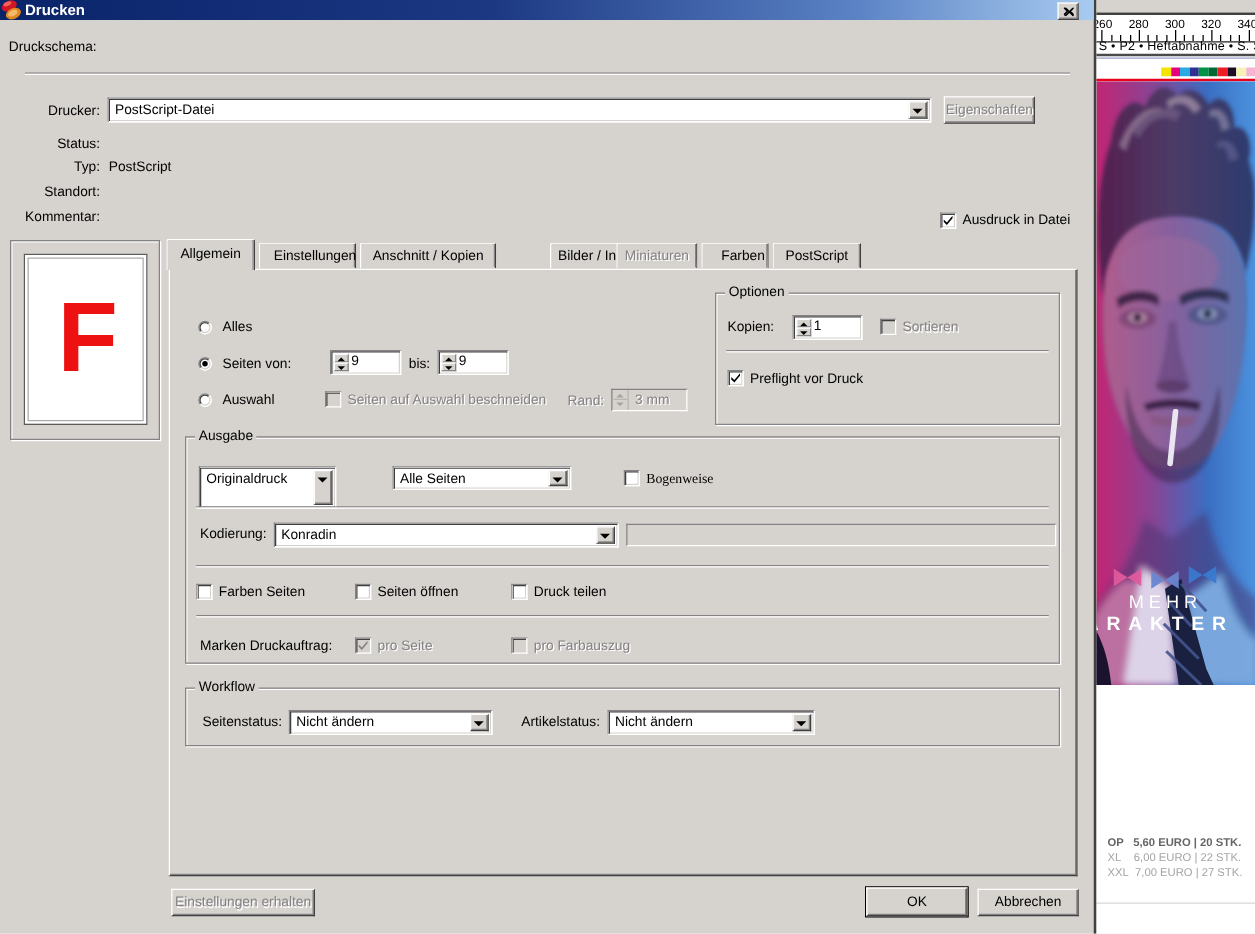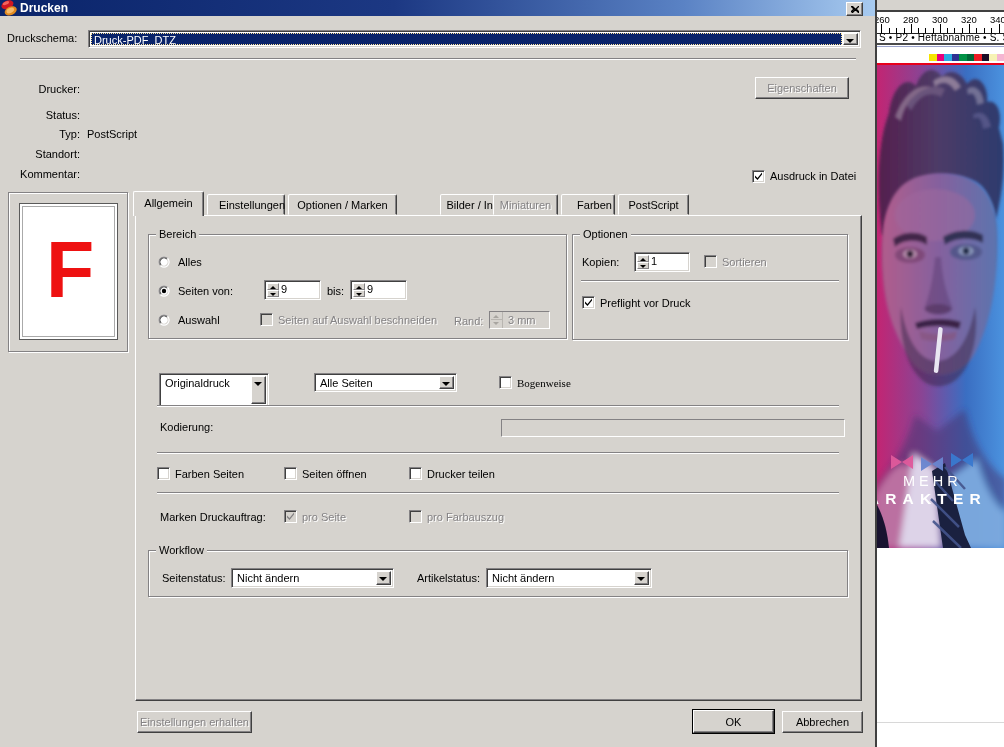--- a/index.html
+++ b/index.html
@@ -195,20 +195,25 @@
         <path d="M14,390 L25,397 L14,404 Z M36,390 L25,397 L36,404 Z" fill="#e05a9c"></path>
         <path d="M44,392 L55,399 L44,406 Z M66,392 L55,399 L66,406 Z" fill="#6a86d0"></path>
         <path d="M74,388 L85,395 L74,402 Z M96,388 L85,395 L96,402 Z" fill="#3a7ad0"></path>
       </g>
 
       <text x="26" y="421" font-family="Liberation Sans, sans-serif" font-size="14.5" letter-spacing="4" fill="#fff">MEHR</text>
       <text x="-44" y="439" font-family="Liberation Sans, sans-serif" font-size="15.5" font-weight="bold" letter-spacing="6.2" fill="#fff">CHARAKTER</text>
     </svg>
   </div>
 
+  <div class="a" style="left:9px; top:668px; width:118px; font-size:9px; line-height:12px; color:#a4a4a4;">
+    <b style="color:#666;">OP&nbsp;&nbsp;&nbsp;5,60 EURO | 20 STK.</b><br>
+    XL&nbsp;&nbsp;&nbsp;&nbsp;6,00 EURO | 22 STK.<br>
+    XXL&nbsp;&nbsp;7,00 EURO | 27 STK.
+  </div>
   <div class="a" style="left:0; top:722px; width:127px; height:1px; background:#d8d8d8;"></div>
 </div>
 
 <div class="a" id="dlg" style="left:0; top:0; width:877px; height:747px; background:#d6d3ce;">
   <div class="a" style="right:0; top:0; width:2px; height:747px; background:#404040;"></div>
 
   <div class="a" style="left:0; top:0; width:875px; height:16px; background:linear-gradient(to right,#0a246a 0%,#1c3883 45%,#5a82c4 78%,#a8cbf0 100%);">
     <svg class="a" style="left:1px; top:0;" width="16" height="16" viewBox="0 0 16 16">
       <ellipse cx="6.4" cy="4.8" rx="6.3" ry="4.1" fill="#cf1622" transform="rotate(-24 6.4 4.8)"></ellipse>
       <ellipse cx="4.9" cy="3.1" rx="3.4" ry="1.6" fill="#f2625c" transform="rotate(-24 4.9 3.1)"></ellipse>
@@ -217,65 +222,60 @@
     </svg>
     <span class="a" style="left:20px; top:1px; font-size:12px; font-weight:bold; color:#fff; line-height:14px;">Drucken</span>
     <div class="btn" style="left:846px; top:2px; width:17px; height:14px;">
       <svg width="8" height="7" viewBox="0 0 8 7">
           <path d="M0,0 L3,3 L0,6 M8,0 L5,3 L8,6 M1,0 L8,7 M8,0 L1,7" stroke="#000" stroke-width="1.3" fill="none"></path>
         </svg>
     </div>
   </div>
 
   <span class="lbl" style="left:7px; top:32px;">Druckschema:</span>
-  <div class="combo" style="left:88px; top:30px; width:773px; height:18px;">
-    <div class="a" style="left:2px; top:2px; right:18px; bottom:2px; background:#0a246a; outline:1px dotted #ffe69a; outline-offset:-1px;">
-      <span class="a" style="left:3px; top:1px; color:#fff; line-height:12px;">Druck-PDF_DTZ</span>
-    </div>
-    <div class="ab">
-        <div class="tri"></div>
-      </div>
-  </div>
   <div class="etch" style="left:20px; top:58px; width:836px;"></div>
 
   <span class="lbl" style="left:0px; top:83px; width:80px; text-align:right;">Drucker:</span>
-  <div class="btn dis" style="left:755px; top:77px; width:94px; height:22px;">Eigenschaften</div>
+  <div class="combo" style="left:86px; top:78px; width:659px; height:20px;">
+    <span class="txt">PostScript-Datei</span>
+    <div class="ab">
+        <div class="tri"></div>
+      </div>
+  </div>
+  <div class="btn dis" style="left:755px; top:77px; width:73px; height:22px;">Eigenschaften</div>
 
   <span class="lbl" style="left:0px; top:109px; width:80px; text-align:right;">Status:</span>
   <span class="lbl" style="left:0px; top:128px; width:80px; text-align:right;">Typ:</span>
   <span class="lbl" style="left:87px; top:128px;">PostScript</span>
   <span class="lbl" style="left:0px; top:148px; width:80px; text-align:right;">Standort:</span>
   <span class="lbl" style="left:0px; top:168px; width:80px; text-align:right;">Kommentar:</span>
 
   <div class="cb" style="left:752px; top:170px;">
     <svg width="9" height="9" viewBox="0 0 9 9" style="position:absolute;left:1px;top:1px;">
         <path d="M1,3.5 L3.5,6 L8,0.5 L8,2.5 L3.5,8 L1,5.5 Z" fill="#000"></path>
       </svg>
   </div>
   <span class="lbl" style="left:770px; top:170px;">Ausdruck in Datei</span>
 
   <div class="a" style="left:8px; top:192px; width:120px; height:160px; border:1px solid #848284; box-shadow:1px 1px 0 #fff, inset 1px 1px 0 #fff;"></div>
   <div class="a" style="left:19px; top:203px; width:99px; height:137px; background:#fff; border:1px solid #5a5a5a; box-shadow: inset 0 0 0 2px #fff, inset 0 0 0 3px #aaa;">
     <span class="a" style="left:26px; top:26px; font-size:79px; font-weight:bold; color:#ee1111; line-height:79px; font-family:'Liberation Sans',sans-serif;">F</span>
   </div>
 
   <div class="tab" style="left:207px; width:78px;padding-left:12px;">Einstellungen</div>
-  <div class="tab" style="left:288px; width:109px;">Optionen / Marken</div>
+  <div class="tab" style="left:288px; width:109px;">Anschnitt / Kopien</div>
   <div class="tab" style="left:400px; width:90px;margin-left:40px;">Bilder / Inserate</div>
   <div class="tab dis" style="left:493px; width:65px;">Miniaturen</div>
   <div class="tab" style="left:561px; width:54px;padding-left:13px;">Farben</div>
   <div class="tab" style="left:618px; width:71px;">PostScript</div>
 
   <div class="a" style="left:135px; top:215px; width:727px; height:486px; background:#d6d3ce;
        border:1px solid; border-color:#fff #404040 #404040 #fff; box-shadow: inset -1px -1px 0 #848284;"></div>
   <div class="tab" style="left:133px; top:191px; width:71px; height:25px; z-index:3; border-bottom:0; box-shadow: inset -1px 0 0 #848284; padding-bottom:3px;">Allgemein</div>
 
-  <div class="gbox" style="left:148px; top:234px; width:419px; height:105px;">
-      <span class="cap">Bereich</span>
-    </div>
 
   <svg class="a" style="left:158px; top:256px;" width="12" height="12" viewBox="0 0 12 12">
     <circle cx="6" cy="6" r="5.5" fill="#fff"></circle>
       <path d="M1,6 A5,5 0 0 1 11,6" transform="rotate(-45 6 6)" stroke="#848284" fill="none"></path>
       <path d="M11,6 A5,5 0 0 1 1,6" transform="rotate(-45 6 6)" stroke="#fff" fill="none"></path>
       <path d="M2,6 A4,4 0 0 1 10,6" transform="rotate(-45 6 6)" stroke="#404040" fill="none"></path>
       <path d="M10,6 A4,4 0 0 1 2,6" transform="rotate(-45 6 6)" stroke="#d6d3ce" fill="none"></path>
   </svg>
   <span class="lbl" style="left:178px; top:256px;">Alles</span>
   <svg class="a" style="left:158px; top:285px;" width="12" height="12" viewBox="0 0 12 12">
@@ -350,44 +350,53 @@
   <div class="cb gray" style="left:704px; top:255px;"></div>
   <span class="lbl dis" style="left:722px; top:256px;">Sortieren</span>
   <div class="etch" style="left:581px; top:280px; width:258px;"></div>
   <div class="cb" style="left:582px; top:296px;">
     <svg width="9" height="9" viewBox="0 0 9 9" style="position:absolute;left:1px;top:1px;">
         <path d="M1,3.5 L3.5,6 L8,0.5 L8,2.5 L3.5,8 L1,5.5 Z" fill="#000"></path>
       </svg>
   </div>
   <span class="lbl" style="left:600px; top:297px;">Preflight vor Druck</span>
 
+  <div class="gbox" style="left:148px; top:349px; width:700px; height:182px;">
+      <span class="cap">Ausgabe</span>
+    </div>
   <div class="combo" style="left:159px; top:373px; width:110px; height:34px;">
     <span class="txt">Originaldruck</span>
     <div class="ab">
         <div class="tri"></div>
       </div>
   </div>
   <div class="combo" style="left:314px; top:373px; width:143px; height:19px;">
     <span class="txt">Alle Seiten</span>
     <div class="ab">
         <div class="tri"></div>
       </div>
   </div>
   <div class="cb" style="left:499px; top:376px;"></div>
   <span class="lbl" style="left:517px; top:377px;font-family:Liberation Serif, serif;">Bogenweise</span>
   <div class="etch" style="left:157px; top:405px; width:682px;"></div>
   <span class="lbl" style="left:160px; top:421px;">Kodierung:</span>
+  <div class="combo" style="left:219px; top:418px; width:276px; height:20px;">
+    <span class="txt">Konradin</span>
+    <div class="ab">
+        <div class="tri"></div>
+      </div>
+  </div>
   <div class="a" style="left:501px; top:419px; width:344px; height:18px; background:#d6d3ce; border:1px solid; border-color:#848284 #fff #fff #848284;"></div>
   <div class="etch" style="left:157px; top:452px; width:682px;"></div>
   <div class="cb" style="left:157px; top:467px;"></div>
   <span class="lbl" style="left:175px; top:468px;">Farben Seiten</span>
   <div class="cb" style="left:284px; top:467px;"></div>
   <span class="lbl" style="left:302px; top:468px;">Seiten öffnen</span>
   <div class="cb" style="left:409px; top:467px;"></div>
-  <span class="lbl" style="left:427px; top:468px;">Drucker teilen</span>
+  <span class="lbl" style="left:427px; top:468px;">Druck teilen</span>
   <div class="etch" style="left:157px; top:492px; width:682px;"></div>
   <span class="lbl" style="left:160px; top:511px;">Marken Druckauftrag:</span>
   <div class="cb gray" style="left:284px; top:510px;">
     <svg width="9" height="9" viewBox="0 0 9 9" style="position:absolute;left:1px;top:1px;">
         <path d="M1,3.5 L3.5,6 L8,0.5 L8,2.5 L3.5,8 L1,5.5 Z" fill="#848284"></path>
       </svg>
   </div>
   <span class="lbl dis" style="left:302px; top:511px;">pro Seite</span>
   <div class="cb gray" style="left:409px; top:510px;"></div>
   <span class="lbl dis" style="left:427px; top:511px;">pro Farbauszug</span>

